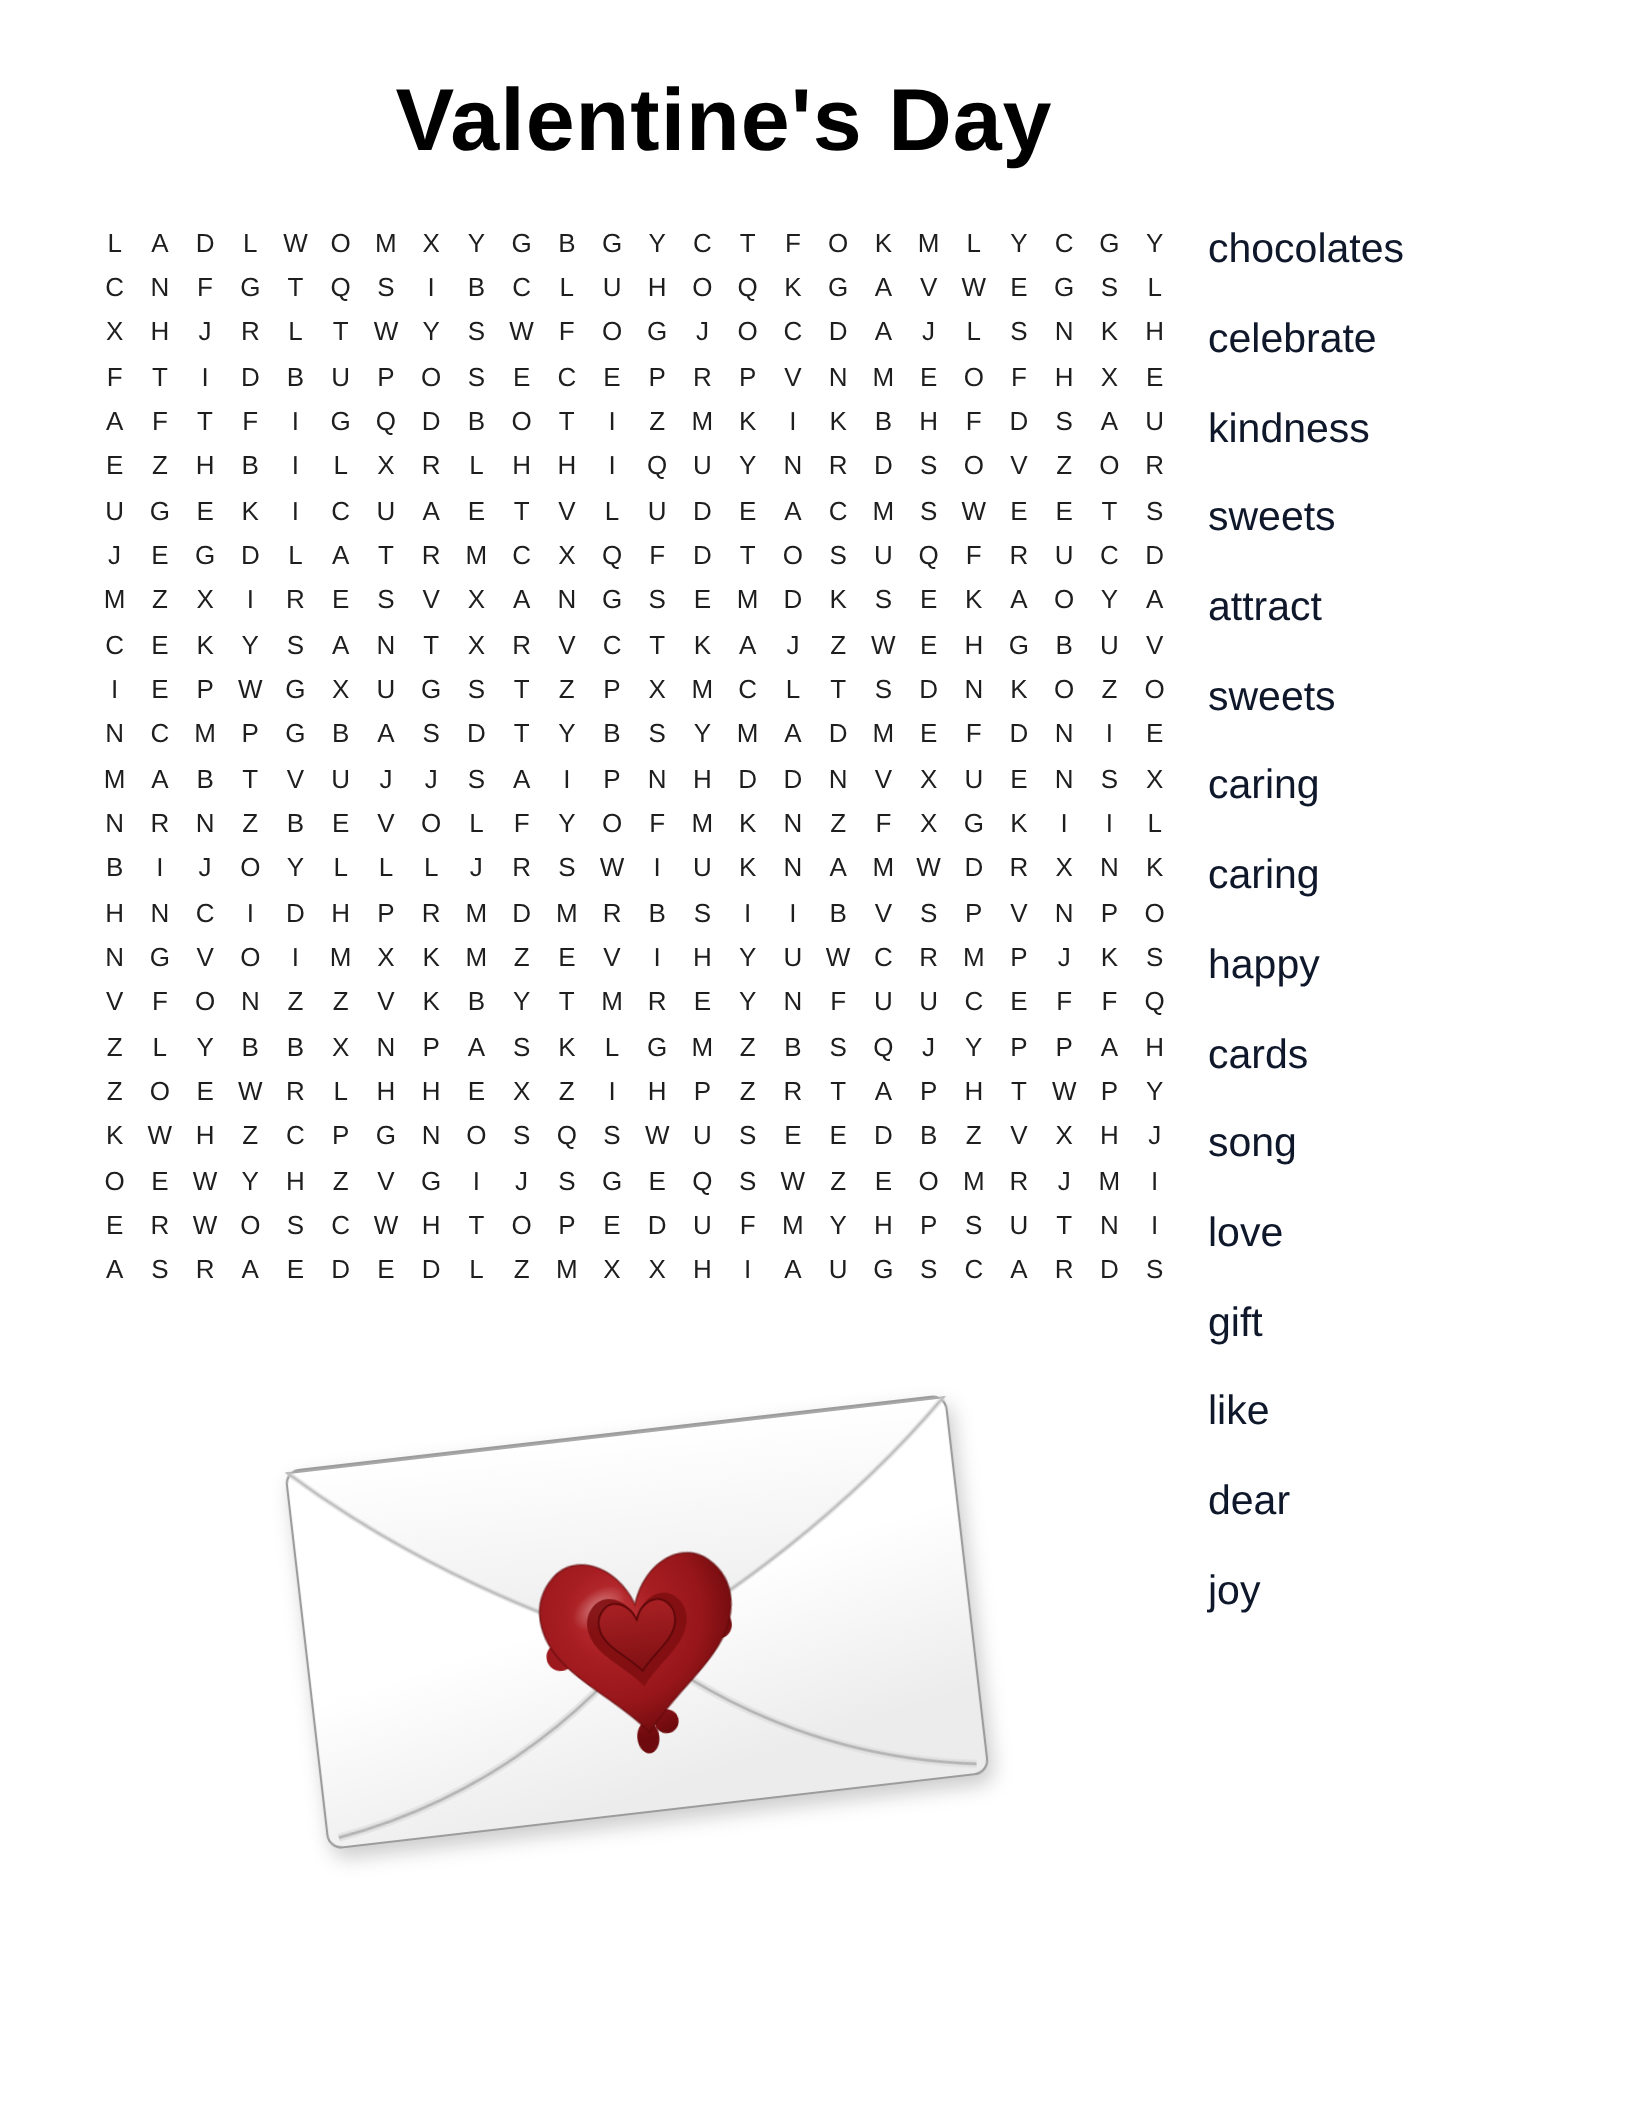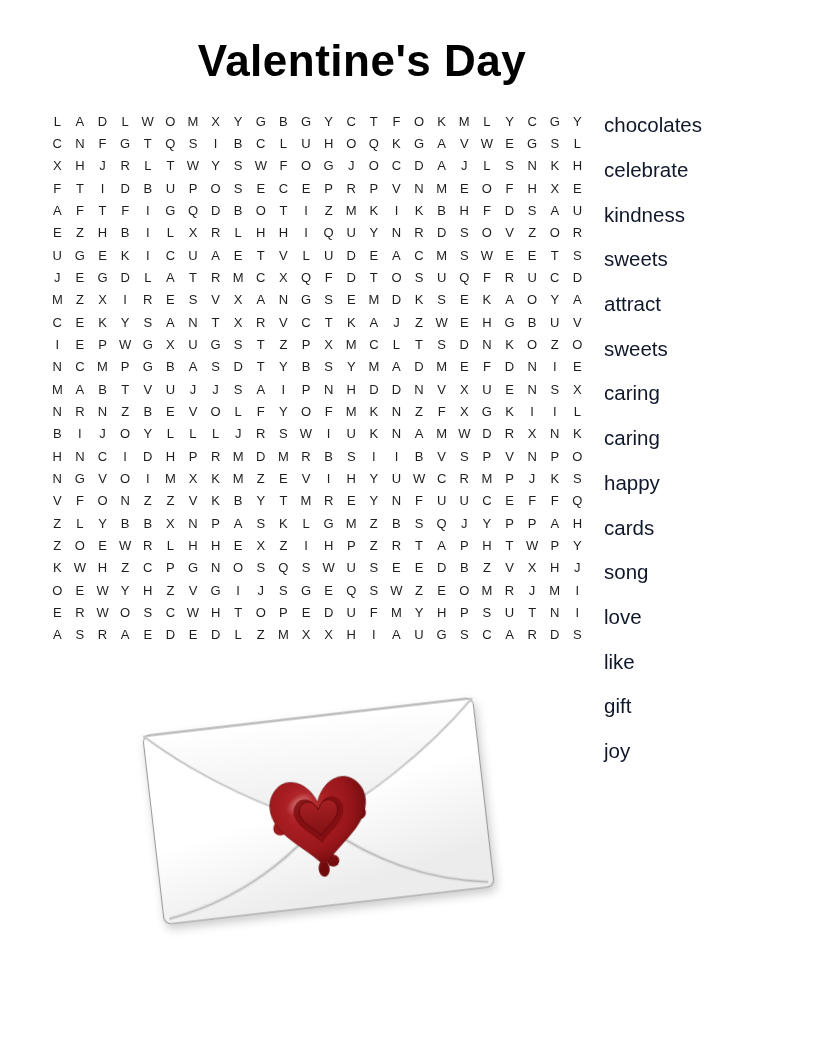--- a/index.html
+++ b/index.html
@@ -619,22 +619,23 @@
       <div class="word">kindness</div>
       <div class="word">sweets</div>
       <div class="word">attract</div>
       <div class="word">sweets</div>
       <div class="word">caring</div>
       <div class="word">caring</div>
       <div class="word">happy</div>
       <div class="word">cards</div>
       <div class="word">song</div>
       <div class="word">love</div>
+      <div class="word">gift</div>
       <div class="word">like</div>
-      <div class="word">gift</div>
+      <div class="word">dear</div>
       <div class="word">joy</div>
     </div>
 
   <div class="envelope-wrap">
     <svg width="395" height="290" viewBox="0 0 395 290">
       <defs>
         <linearGradient id="bodyGrad" x1="0" y1="0" x2="0.35" y2="1">
           <stop offset="0.55" style="stop-color:var(--envelope-fill,#ffffff)"></stop>
           <stop offset="1" style="stop-color:var(--envelope-shade,#ececec)"></stop>
         </linearGradient>

